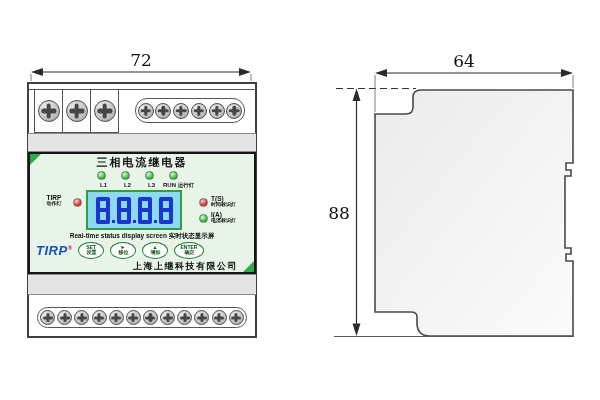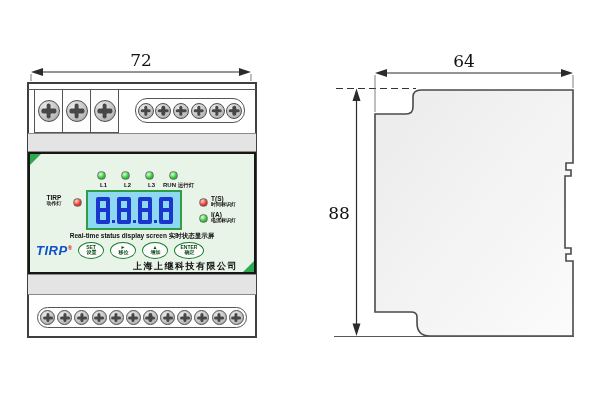--- a/index.html
+++ b/index.html
@@ -118,20 +118,21 @@
         <div class="screw" style="height: 16px; width: 16px;"></div>
         <div class="screw" style="height: 16px; width: 16px;"></div>
       </div>
 
     <div id="band1" class="gray-band"></div>
 
     <div id="panel">
       <div class="corner-tl"></div>
       <div class="corner-br"></div>
 
+      <div class="ptitle">三相电流继电器</div>
 
       <div class="led green" style="left:67px;  top:17px;"></div>
       <div class="led green" style="left:91px;  top:17px;"></div>
       <div class="led green" style="left:115px; top:17px;"></div>
       <div class="led green" style="left:139px; top:17px;"></div>
       <div class="ledlbl" style="left:70px;  top:28px;">L1</div>
       <div class="ledlbl" style="left:94px;  top:28px;">L2</div>
       <div class="ledlbl" style="left:118px; top:28px;">L3</div>
       <div class="ledlbl" style="left:133px; top:28px;">
         <span>RUN</span>

